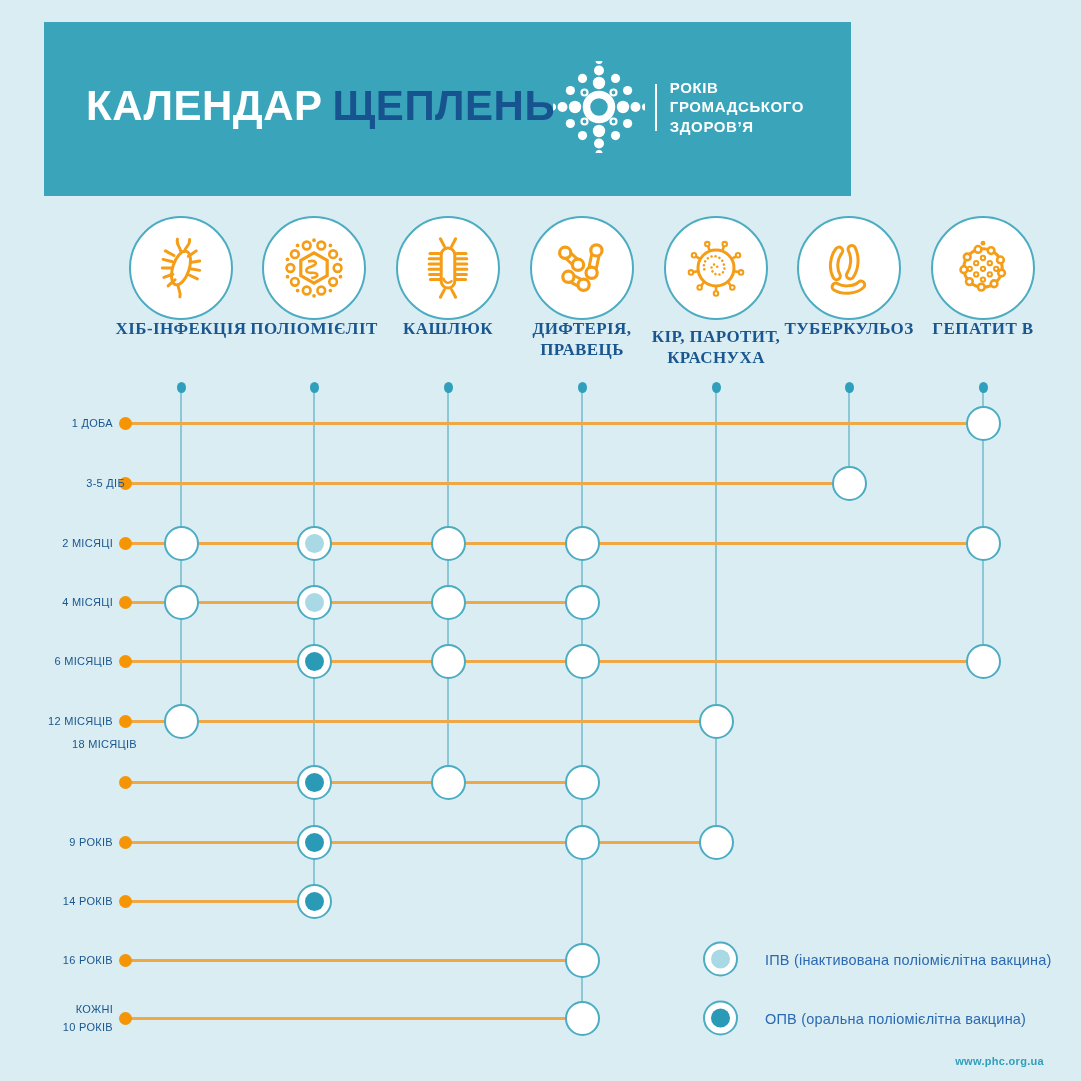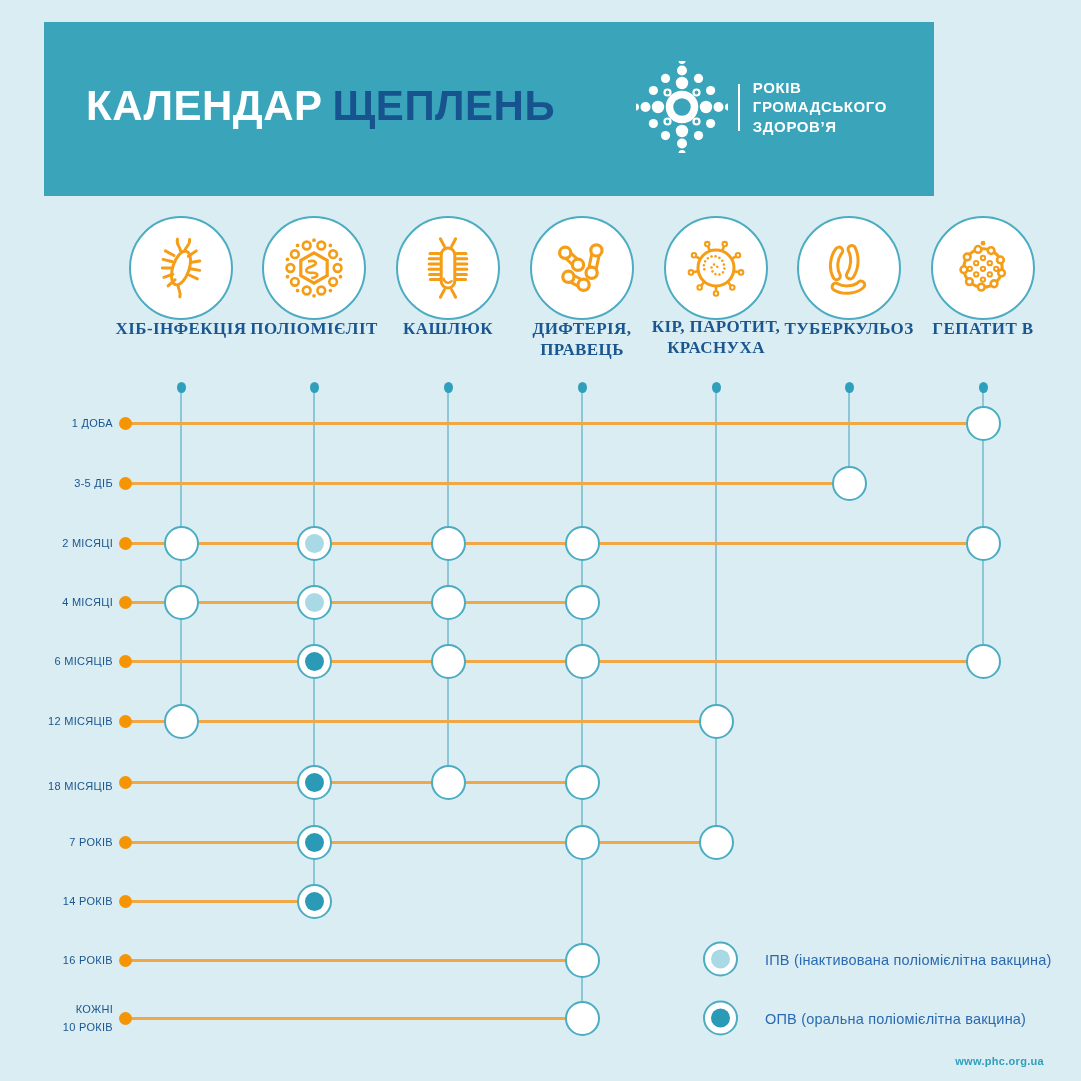--- a/index.html
+++ b/index.html
@@ -2,21 +2,21 @@
 <html lang="uk" style="--background: #d9edf2; --band-teal: #39a4ba; --heading-white: #ffffff; --heading-dark-blue: #17548f; --label-blue: #1a568f; --legend-text-blue: #2b69b2; --icon-orange: #f59d16; --timeline-orange: #f0a746; --timeline-dot-orange: #f59405; --column-line-teal: #8cc7d7; --column-dot-teal: #2f9fbc; --node-border-teal: #4cacc2; --node-fill: #ffffff; --ipv-dot: #a9d9e4; --opv-dot: #2b9ab6; --url-teal: #2f9fbc;"><head>
 <meta charset="utf-8">
 <style>
   html,body{margin:0;padding:0;}
   .stage{
     position:relative;width:1081px;height:1081px;overflow:hidden;
     background:var(--background,#d9edf2);
     font-family:"Liberation Sans",sans-serif;
   }
   
-  .band{position:absolute;left:44px;top:22px;width:890px;height:174px;background:var(--band-teal,#39a4ba);}
+  .band{position:absolute;left:44px;top:22px;width:807px;height:174px;background:var(--band-teal,#39a4ba);}
   .title{position:absolute;left:42px;top:63px;font-size:42px;font-weight:bold;letter-spacing:.5px;line-height:1;white-space:nowrap;}
   .title-white{color:var(--heading-white,#ffffff);}
   .title-dark{color:var(--heading-dark-blue,#17548f);margin-left:10px;}
   .logo{position:absolute;right:47px;top:39px;display:flex;align-items:center;}
   .logo-mark{width:92px;height:92px;}
   .logo-sep{width:2px;height:47px;background:#fff;margin:0 13px 0 10px;}
   .logo-text{color:#fff;font-size:15px;font-weight:bold;line-height:19.5px;letter-spacing:.6px;}
   
   .icon-circle{
     position:absolute;width:104px;height:104px;border-radius:50%;box-sizing:border-box;
@@ -217,21 +217,21 @@
             <circle cx="22.5" cy="34.1" r="2.8" stroke-width="2.6"></circle>
             <line x1="42.3" y1="28.9" x2="40.3" y2="23.2" stroke-width="3.2"></line>
             <circle cx="39.1" cy="20.1" r="2.8" stroke-width="2.6"></circle>
             <line x1="57.7" y1="28.9" x2="59.7" y2="23.2" stroke-width="3.2"></line>
             <circle cx="60.9" cy="20.1" r="2.8" stroke-width="2.6"></circle>
             <line x1="69.5" y1="38.7" x2="74.7" y2="35.7" stroke-width="3.2"></line>
             <circle cx="77.5" cy="34.1" r="2.8" stroke-width="2.6"></circle>
           </g>
         </svg>
       </div>
-      <div class="disease-label" style="left: 636px; top: 316px;">КІР, ПАРОТИТ,
+      <div class="disease-label" style="left: 636px; top: 326px;">КІР, ПАРОТИТ,
 КРАСНУХА</div>
       <div class="icon-circle" style="left: 797px; top: 216px;">
         <svg viewBox="0 0 100 100" width="80" height="80">
           <g fill="none">
             <path d="M37.5 28.5 C30.5 37.5 29.5 51 34.5 60" stroke="currentColor" stroke-width="13" stroke-linecap="round" fill="none"></path>
             <path d="M37.5 28.5 C30.5 37.5 29.5 51 34.5 60" stroke="#fff" stroke-width="5.5" stroke-linecap="round" fill="none"></path>
             <path d="M53.5 26.5 C58.5 36.5 57.5 50 51.5 59" stroke="currentColor" stroke-width="13" stroke-linecap="round" fill="none"></path>
             <path d="M53.5 26.5 C58.5 36.5 57.5 50 51.5 59" stroke="#fff" stroke-width="5.5" stroke-linecap="round" fill="none"></path>
             <path d="M33.5 73.5 C41.5 78.5 57 78.5 65 71" stroke="currentColor" stroke-width="13" stroke-linecap="round" fill="none"></path>
             <path d="M33.5 73.5 C41.5 78.5 57 78.5 65 71" stroke="#fff" stroke-width="5.5" stroke-linecap="round" fill="none"></path>
@@ -283,21 +283,21 @@
       <div class="vline" style="left: 848px; top: 387px; height: 96px;"></div>
       <div class="vdot" style="left: 844.5px; top: 381.5px;"></div>
       <div class="vline" style="left: 982px; top: 387px; height: 274px;"></div>
       <div class="vdot" style="left: 978.5px; top: 381.5px;"></div>
       <div class="hline" style="left: 125px; top: 421.5px; width: 858px;"></div>
       <div class="sdot" style="left: 118.5px; top: 416.5px;"></div>
       <div class="age-label" style="top: 423px;">1 ДОБА</div>
       <div class="node" style="left: 965.5px; top: 405.5px;"></div>
       <div class="hline" style="left: 125px; top: 481.5px; width: 724px;"></div>
       <div class="sdot" style="left: 118.5px; top: 476.5px;"></div>
-      <div class="age-label" style="top: 483px;">3-5 ДІБ</div>
+      <div class="age-label" style="top: 483px; margin-left: 12px;">3-5 ДІБ</div>
       <div class="node" style="left: 831.5px; top: 465.5px;"></div>
       <div class="hline" style="left: 125px; top: 541.5px; width: 858px;"></div>
       <div class="sdot" style="left: 118.5px; top: 536.5px;"></div>
       <div class="age-label" style="top: 543px;">2 МІСЯЦІ</div>
       <div class="node" style="left: 163.5px; top: 525.5px;"></div>
       <div class="node" style="left: 296.5px; top: 525.5px;">
         <span class="node-dot ipv"></span>
       </div>
       <div class="node" style="left: 430.5px; top: 525.5px;"></div>
       <div class="node" style="left: 564.5px; top: 525.5px;"></div>
@@ -320,29 +320,29 @@
       <div class="node" style="left: 430.5px; top: 643.5px;"></div>
       <div class="node" style="left: 564.5px; top: 643.5px;"></div>
       <div class="node" style="left: 965.5px; top: 643.5px;"></div>
       <div class="hline" style="left: 125px; top: 719.5px; width: 591px;"></div>
       <div class="sdot" style="left: 118.5px; top: 714.5px;"></div>
       <div class="age-label" style="top: 721px;">12 МІСЯЦІВ</div>
       <div class="node" style="left: 163.5px; top: 703.5px;"></div>
       <div class="node" style="left: 698.5px; top: 703.5px;"></div>
       <div class="hline" style="left: 125px; top: 780.5px; width: 457px;"></div>
       <div class="sdot" style="left: 118.5px; top: 775.5px;"></div>
-      <div class="age-label" style="top: 786px;">18 МІСЯЦІВ</div>
+      <div class="age-label" style="top: 744px; padding-left: 24px;">18 МІСЯЦІВ</div>
       <div class="node" style="left: 296.5px; top: 764.5px;">
         <span class="node-dot opv"></span>
       </div>
       <div class="node" style="left: 430.5px; top: 764.5px;"></div>
       <div class="node" style="left: 564.5px; top: 764.5px;"></div>
       <div class="hline" style="left: 125px; top: 840.5px; width: 591px;"></div>
       <div class="sdot" style="left: 118.5px; top: 835.5px;"></div>
-      <div class="age-label" style="top: 842px;">7 РОКІВ</div>
+      <div class="age-label" style="top: 842px;">9 РОКІВ</div>
       <div class="node" style="left: 296.5px; top: 824.5px;">
         <span class="node-dot opv"></span>
       </div>
       <div class="node" style="left: 564.5px; top: 824.5px;"></div>
       <div class="node" style="left: 698.5px; top: 824.5px;"></div>
       <div class="hline" style="left: 125px; top: 899.5px; width: 189px;"></div>
       <div class="sdot" style="left: 118.5px; top: 894.5px;"></div>
       <div class="age-label" style="top: 901px;">14 РОКІВ</div>
       <div class="node" style="left: 296.5px; top: 883.5px;">
         <span class="node-dot opv"></span>

